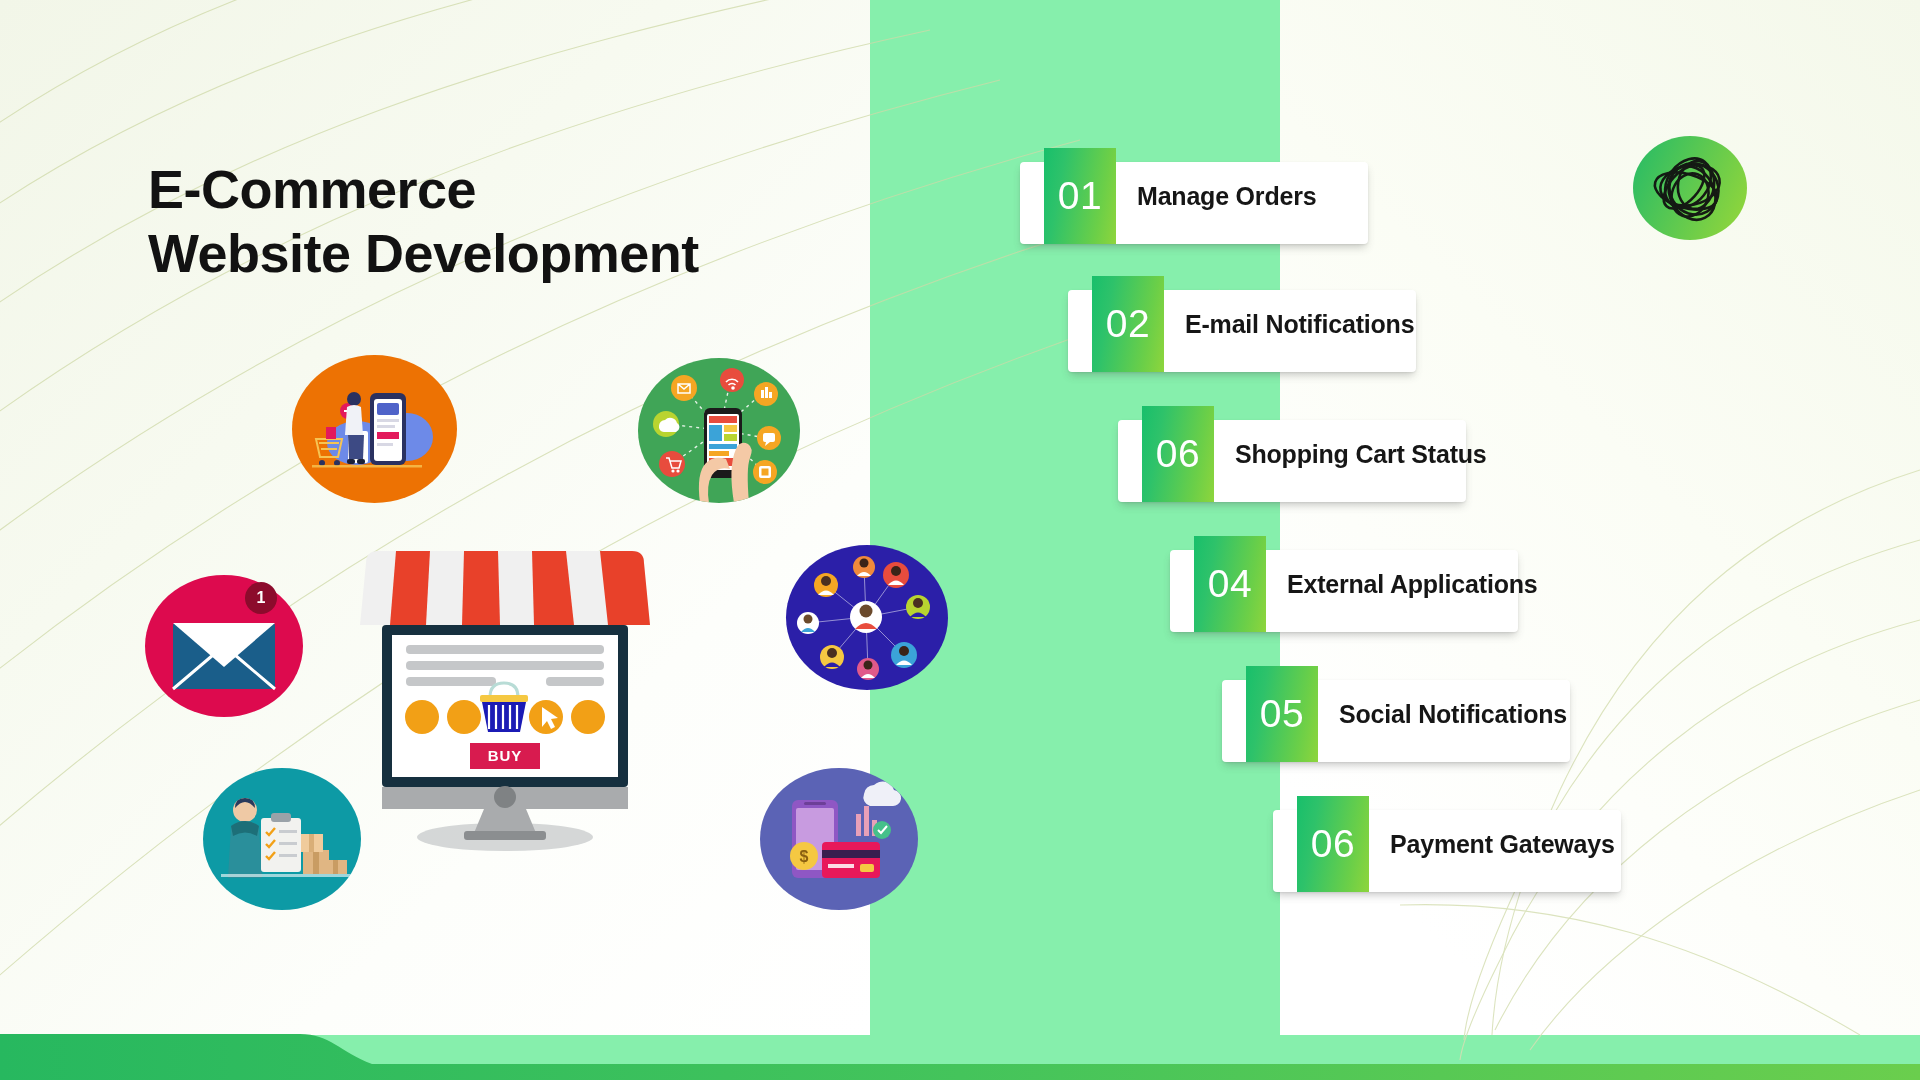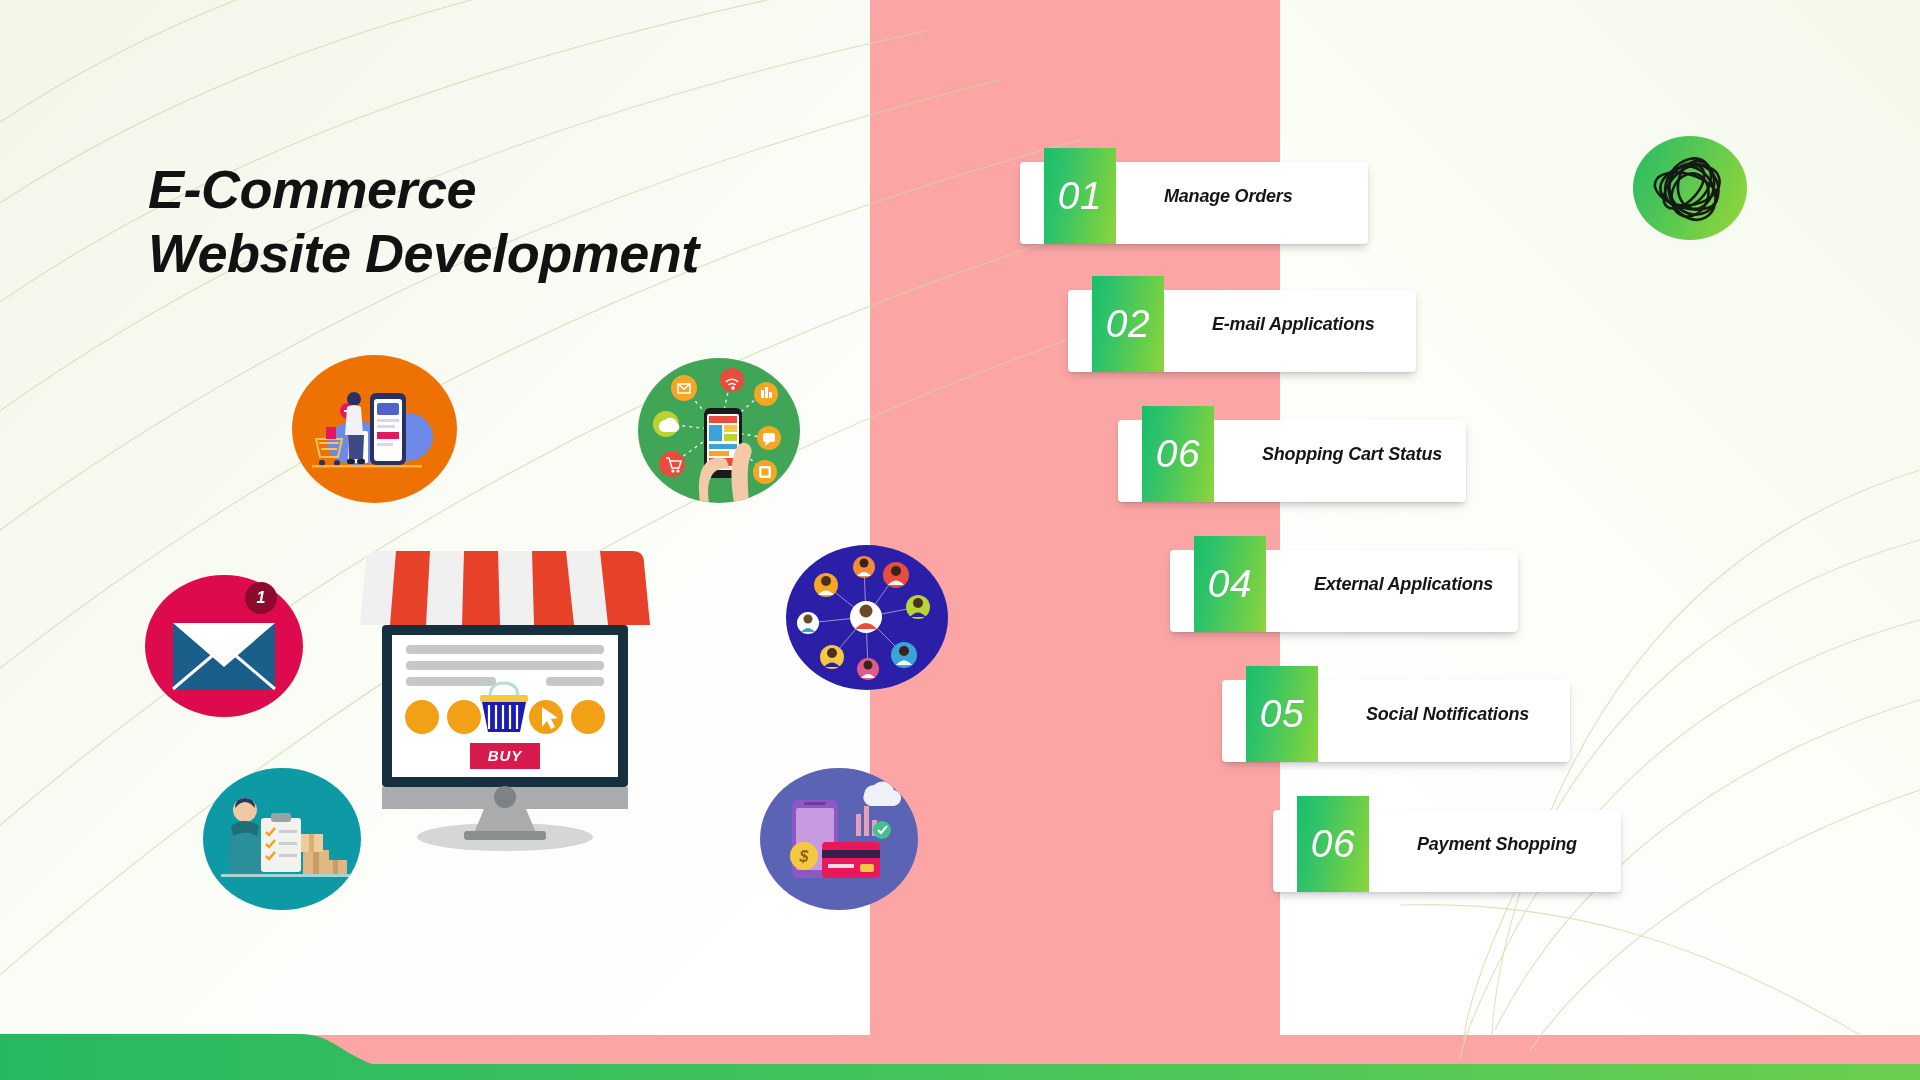--- a/index.html
+++ b/index.html
@@ -6,23 +6,22 @@
   html,body{ width:1920px; height:1080px; overflow:hidden; }
   body{
     font-family:"Liberation Sans", sans-serif;
     background:#ffffff;
     position:relative;
   }
 
   
   #slide{
     position:absolute; inset:0;
-    background:#fca5a5;
+    background:#86efac;
     overflow:hidden;
-    font-style:italic;
   }
   .bg-tint{
     position:absolute; left:0; top:0; width:870px; height:1035px;
     background:linear-gradient(135deg,#f2f6e8 0%, #f7faf0 35%, #fdfefb 70%, #ffffff 100%);
   }
   .bg-tint-r{
     position:absolute; right:0; top:0; width:640px; height:1035px;
     background:linear-gradient(225deg,#f4f8ea 0%, #fbfdf5 45%, #ffffff 85%);
   }
   .swirl{ position:absolute; inset:0; }
@@ -62,24 +61,23 @@
     width:72px; height:96px;
     background:linear-gradient(100deg,#18bf6b 0%, #2ec26a 25%, #6bcf48 75%, #8ed53c 100%);
     color:#ffffff;
     font-size:39px; font-weight:400;
     display:flex; align-items:center; justify-content:center;
     letter-spacing:0.5px;
   }
   .feature-label{
     position:absolute; left:117px; top:0; height:96px;
     display:flex; align-items:center;
-    font-size:18px; font-weight:bold; color:#161616;
+    font-size:25px; font-weight:bold; color:#161616;
     letter-spacing:-0.2px;
     white-space:nowrap;
-    margin-left:27px;
   }
 
   
   #illustrations{ position:absolute; left:0; top:0; width:900px; height:1000px; }
   .ill-circle{ position:absolute; border-radius:50%; overflow:hidden; }
 </style>
 </head>
 <body>
 
 <div id="slide">
@@ -397,21 +395,21 @@
 
     <div class="feature-row" style="left:0px;top:0px;width:348px;">
       <div class="feature-card"></div>
       <div class="feature-num">01</div>
       <div class="feature-label">Manage Orders</div>
     </div>
 
     <div class="feature-row" style="left:48px;top:128px;width:348px;">
       <div class="feature-card"></div>
       <div class="feature-num">02</div>
-      <div class="feature-label">E-mail Applications</div>
+      <div class="feature-label">E-mail Notifications</div>
     </div>
 
     <div class="feature-row" style="left:98px;top:258px;width:348px;">
       <div class="feature-card"></div>
       <div class="feature-num">06</div>
       <div class="feature-label">Shopping Cart Status</div>
     </div>
 
     <div class="feature-row" style="left:150px;top:388px;width:348px;">
       <div class="feature-card"></div>
@@ -421,17 +419,17 @@
 
     <div class="feature-row" style="left:202px;top:518px;width:348px;">
       <div class="feature-card"></div>
       <div class="feature-num">05</div>
       <div class="feature-label">Social Notifications</div>
     </div>
 
     <div class="feature-row" style="left:253px;top:648px;width:348px;text-align:center;">
       <div class="feature-card"></div>
       <div class="feature-num">06</div>
-      <div class="feature-label">Payment Shopping</div>
+      <div class="feature-label">Payment Gateways</div>
     </div>
 
   </div>
 </div>
 
 </body></html>

